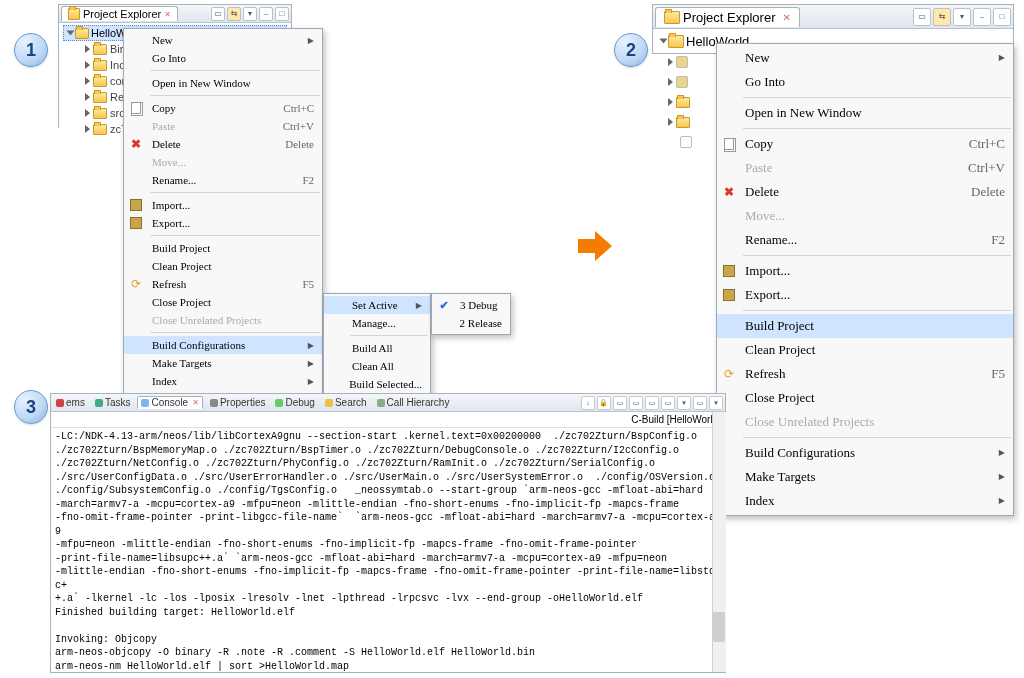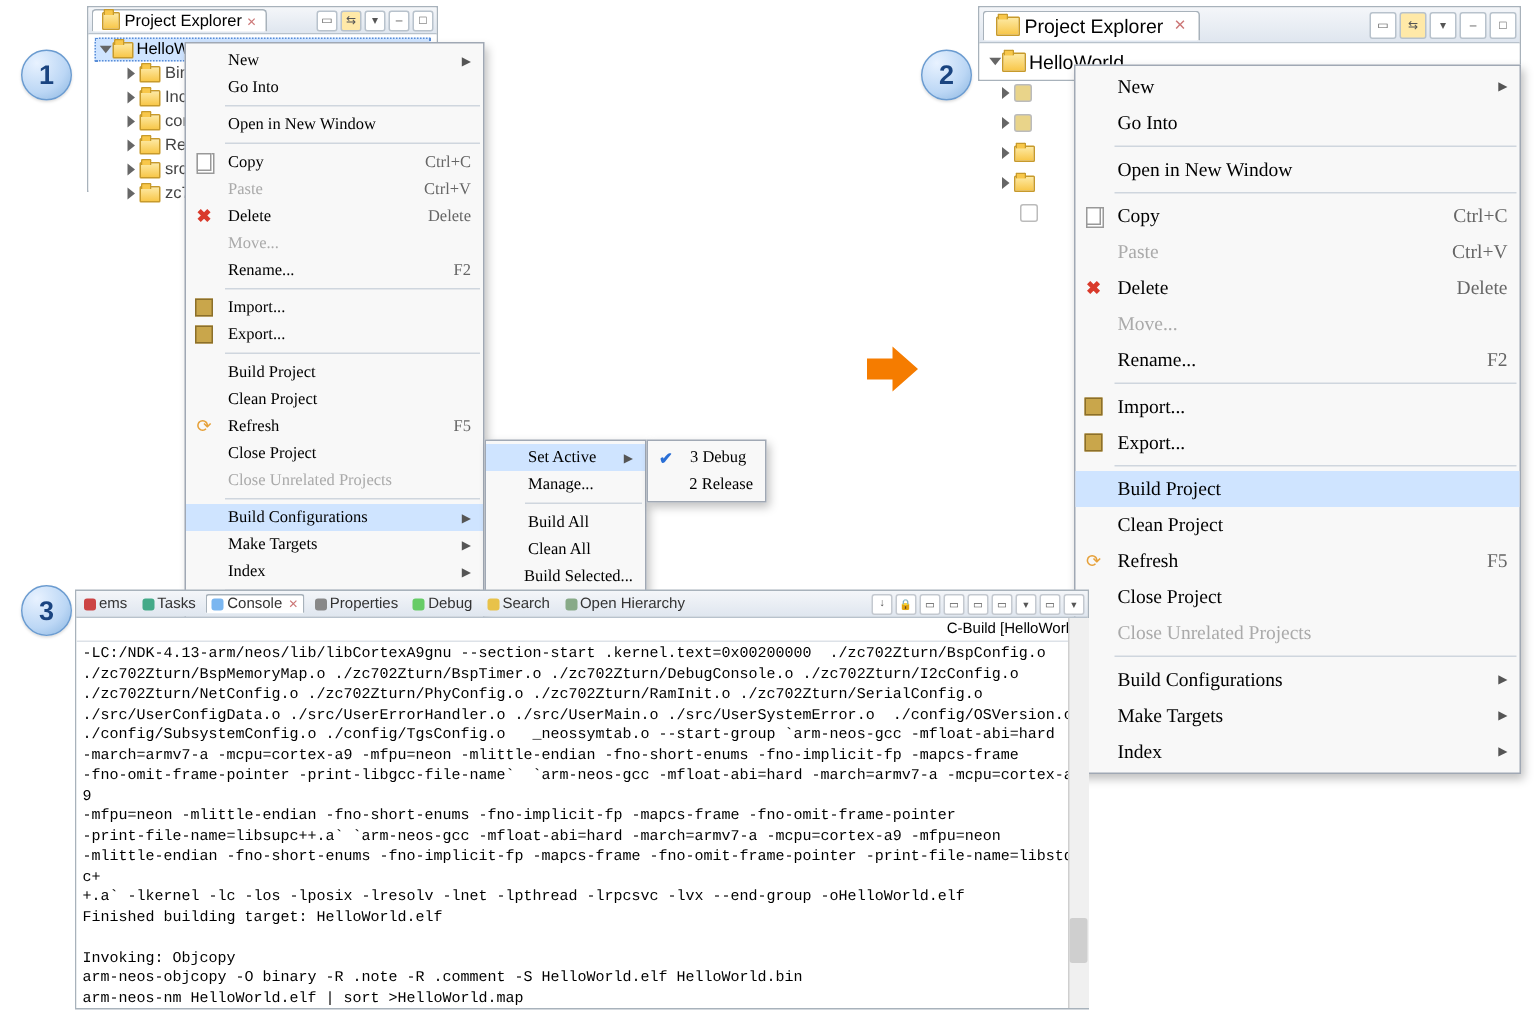--- a/index.html
+++ b/index.html
@@ -516,21 +516,21 @@
       <div class="ctab">
         <span class="dot" style="background:#6c6;"></span>
         <span>Debug</span>
       </div>
       <div class="ctab">
         <span class="dot" style="background:#e8c24a;"></span>
         <span>Search</span>
       </div>
       <div class="ctab">
         <span class="dot" style="background:#8a8;"></span>
-        <span>Open Hierarchy</span>
+        <span>Call Hierarchy</span>
       </div>
       <div class="console-toolbar" id="console-toolbar">
       <span class="console-toolbtn">↓</span>
       <span class="console-toolbtn">🔒</span>
       <span class="console-toolbtn">▭</span>
       <span class="console-toolbtn">▭</span>
       <span class="console-toolbtn">▭</span>
       <span class="console-toolbtn">▭</span>
       <span class="console-toolbtn">▾</span>
       <span class="console-toolbtn">▭</span>

